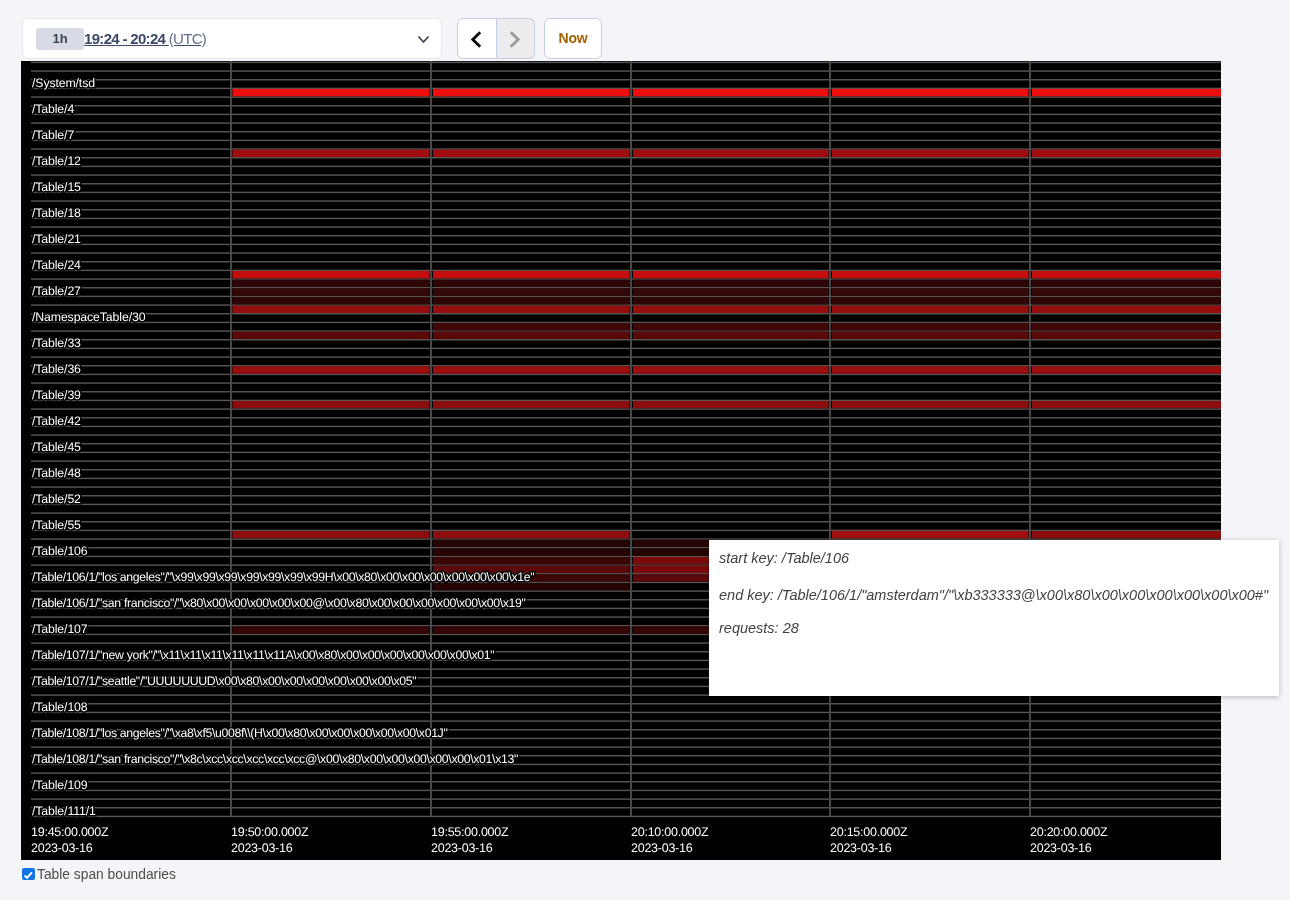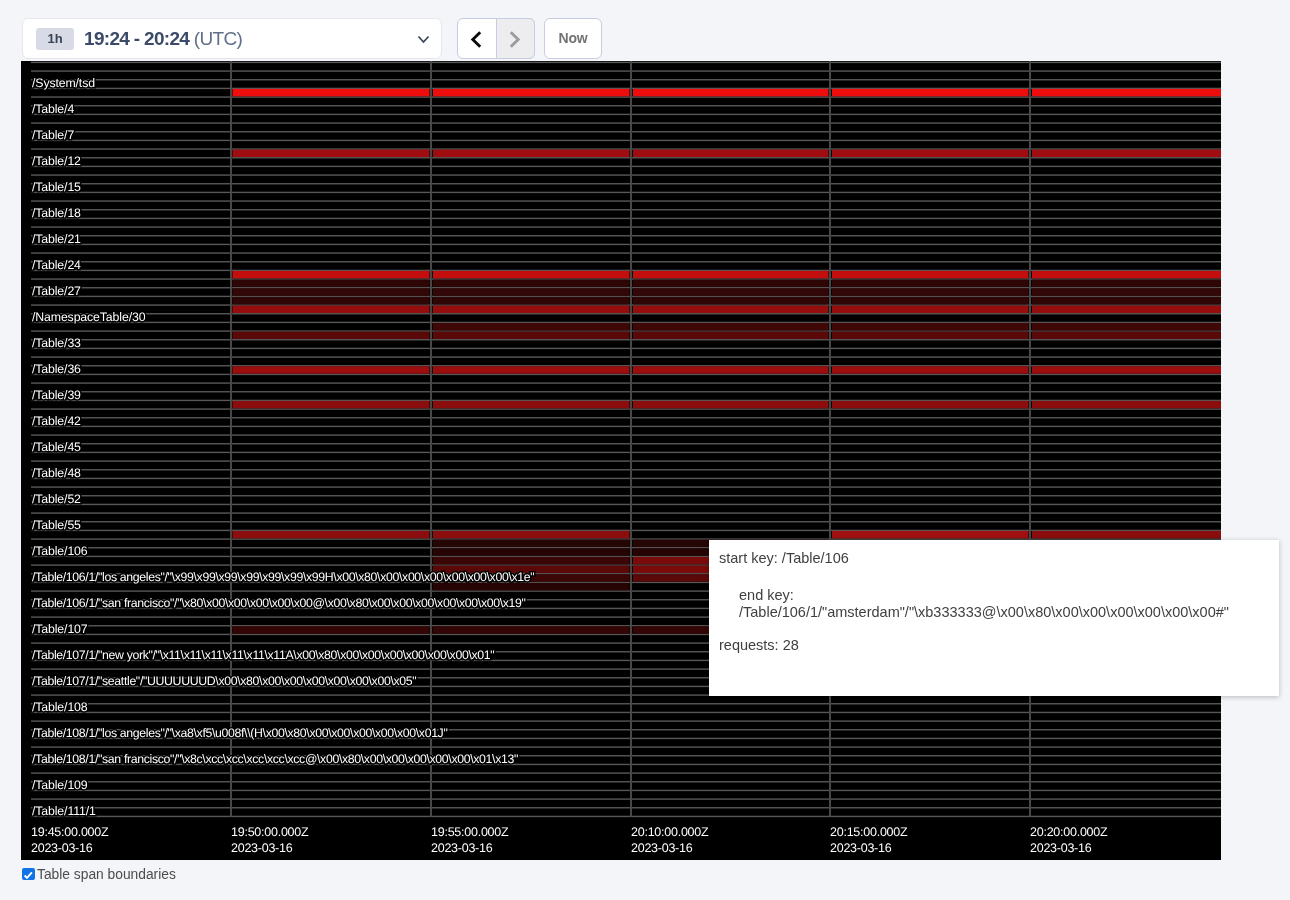--- a/index.html
+++ b/index.html
@@ -1,33 +1,33 @@
 <!DOCTYPE html>
 <html><head>
 <meta charset="utf-8">
 <style>
 * { margin:0; padding:0; box-sizing:border-box; }
 html,body { width:1290px; height:900px; background:#f4f5f9; font-family:"Liberation Sans", sans-serif; overflow:hidden; }
 .abs { position:absolute; }
 #card1 { left:22px; top:18px; width:420px; height:41px; background:#fff; border:1px solid #e6e7ec; border-radius:6px; }
-#badge { left:36px; top:28px; width:38px; height:22px; background:#d8dae6; border-radius:3px; color:#394455; font-size:13px; font-weight:bold; text-align:center; line-height:22px; }
-#trange { left:84px; top:18px; height:41px; line-height:41px; font-size:19px; letter-spacing:-0.68px; font-weight:bold; color:#3b4a68; }
+#badge { left:36px; top:28px; width:48px; height:22px; background:#d8dae6; border-radius:3px; color:#394455; font-size:13px; font-weight:bold; text-align:center; line-height:22px; }
+#trange { left:84px; top:18px; height:41px; line-height:41px; font-size:15px; letter-spacing:-0.68px; font-weight:bold; color:#3b4a68;text-decoration:underline; }
 #trange span { font-weight:normal; color:#61708a; }
 #grp { left:457px; top:18px; width:78px; height:41px; border:1px solid #c6cde0; border-radius:6px; background:#fff; overflow:hidden; }
 #grpR { left:496px; top:18px; width:39px; height:41px; background:#ededf0; border:1px solid #c6cde0; border-radius:0 6px 6px 0; }
-#nowb { left:544px; top:18px; width:58px; height:41px; background:#fff; border:1px solid #c6cde0; border-radius:6px; color:#737373; font-weight:bold; font-size:14px; letter-spacing:-0.2px; text-align:center; line-height:39px; }
+#nowb { left:544px; top:18px; width:58px; height:41px; background:#fff; border:1px solid #c6cde0; border-radius:6px; color:#a16207; font-weight:bold; font-size:14px; letter-spacing:-0.2px; text-align:center; line-height:39px; }
 #cv { left:21px; top:61px; width:1200px; height:799px; }
 .lbl { font-family:"Liberation Sans",sans-serif; text-rendering:geometricPrecision; font-size:12.3px; fill:#fff; stroke:#000; stroke-width:3px; paint-order:stroke; }
 .lbl { letter-spacing:-0.12px; }
 .lbl2 { letter-spacing:-0.34px; }
 .ax { font-family:"Liberation Sans",sans-serif; text-rendering:geometricPrecision; font-size:12.5px; fill:#fff; letter-spacing:-0.25px; }
 #tip { left:709px; top:540px; width:570px; height:156px; background:#fff; box-shadow:0 1px 5px rgba(0,0,0,0.25); font-size:14.5px; color:#3f3f3f; padding:10px 10px 0 10px; }
-#tip p { margin:0; line-height:16.5px; }
+#tip p { margin:0; line-height:16.5px;font-style:italic; }
 #tip p.m1 { margin-bottom:20.5px; }
-#tip p.m2 { margin-bottom:16.5px;margin-left:20px; }
+#tip p.m2 { margin-bottom:16.5px; }
 #tip p.m3 { margin-bottom:17.5px; }
 #cb { left:22px; top:867.5px; width:12.5px; height:12.5px; background:#1273e6; border-radius:2px; }
 #cblabel { left:37px; top:866.5px; font-size:13.8px; color:#4d4d4d; }
 </style>
 </head>
 <body>
 <div class="abs" id="card1"></div>
 <div class="abs" id="badge">1h</div>
 <div class="abs" id="trange">19:24 - 20:24 <span>(UTC)</span></div>
 <svg class="abs" style="left:417px;top:35px" width="13" height="9" viewBox="0 0 13 9">

